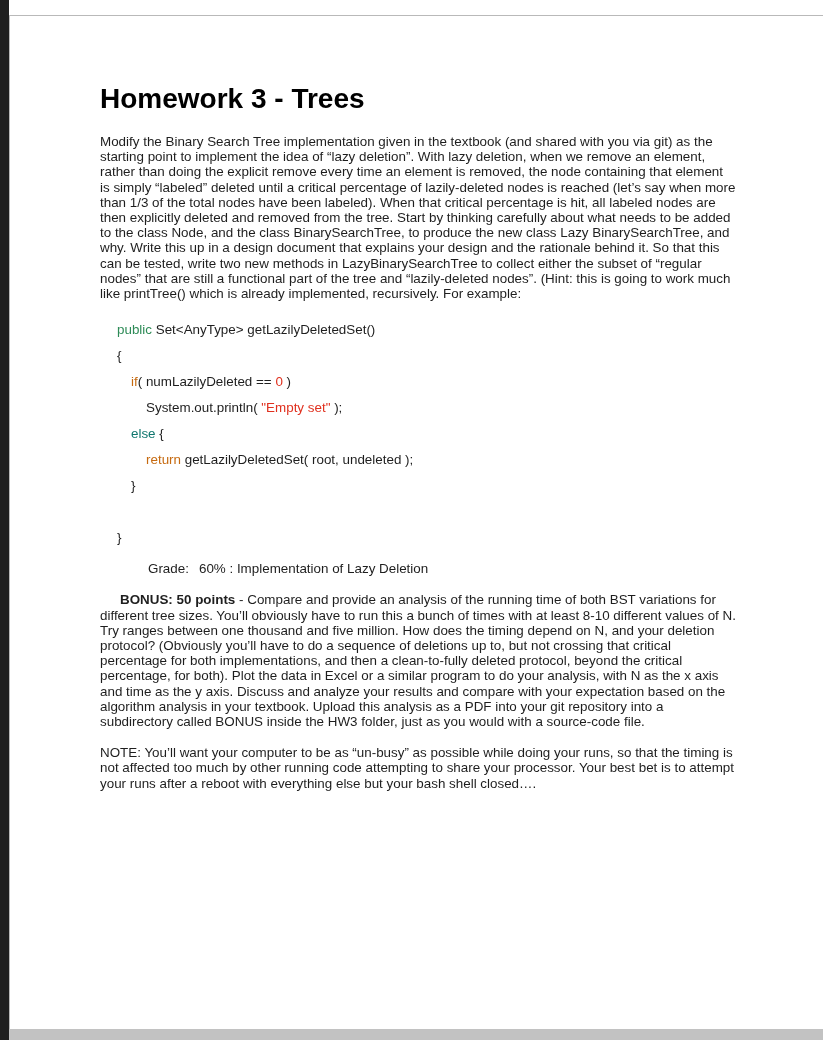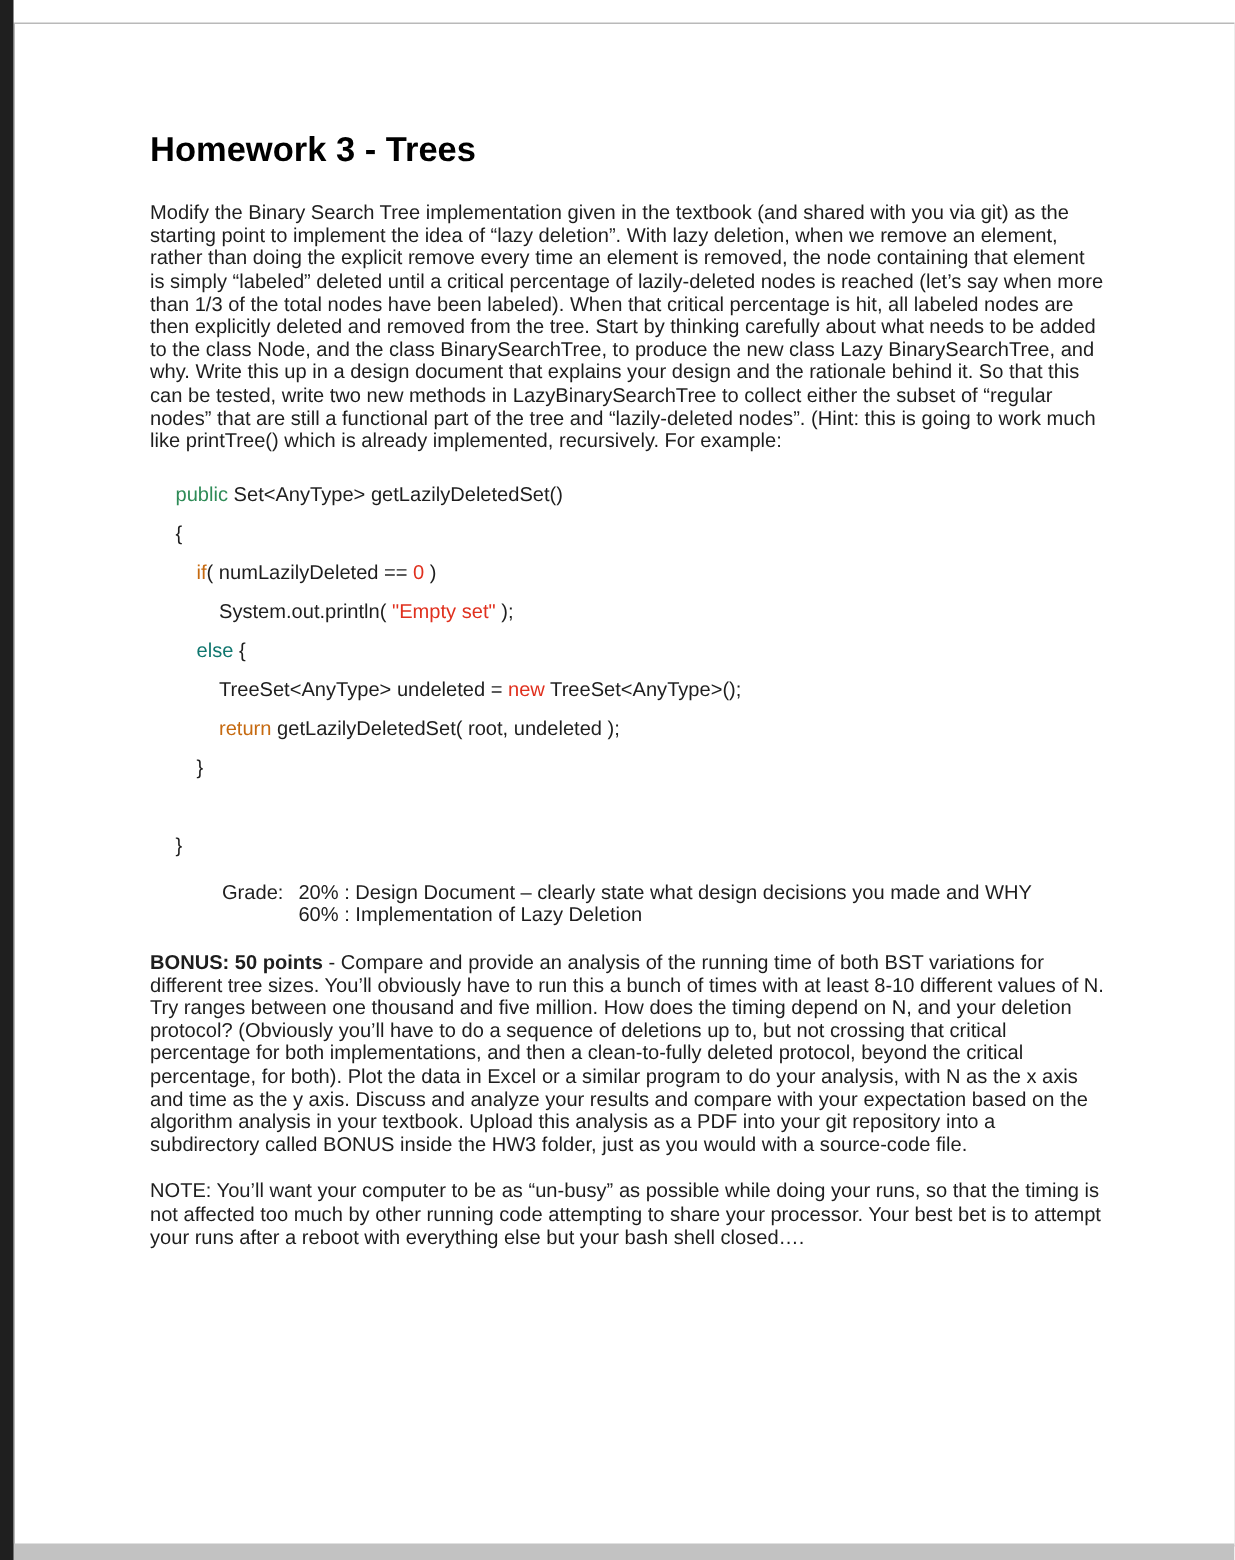--- a/index.html
+++ b/index.html
@@ -18,25 +18,25 @@
   }
   .page {
     position:absolute; left:9px; top:15px; width:813px; height:1014px;
     background:#ffffff; border:1px solid #b9b9b9; z-index:1;
   }
   .content {
     position:absolute; left:90px; top:70px; width:636px;
     color:#1e1e1e; font-size:13.4px; line-height:15.2px;
   }
   .doc-title {
-    font-size:23px; line-height:26px; font-weight:700; color:#000;
+    font-size:28px; line-height:26px; font-weight:700; color:#000;
     margin:0 0 22px 0;
   }
   .para { margin:0 0 16px 0; }
-  .bold { font-weight:700; }
+  .bold { font-weight:700;margin-left:20px; }
   .italic { }
   .code-block { margin:4px 0 10px 0; font-size:13.4px; }
   .code-line { line-height:26px; white-space:pre; }
   .ind0 { padding-left:17px; }
   .ind1 { padding-left:31px; }
   .ind2 { padding-left:46px; }
   .grade { display:flex; gap:10px; margin:0 0 16px 48px; }
   .grade-items > div { line-height:15.2px; }
 </style>
 </head>
@@ -51,31 +51,29 @@
     <h1 class="doc-title">Homework 3 - Trees</h1>
 
     <p class="para"><span>Modify the Binary Search Tree implementation given in the textbook (and shared with you </span><span class="italic">via</span><span> git) as the starting point to implement the idea of “lazy deletion”.  With lazy deletion, when we remove an element, rather than doing the explicit remove every time an element is removed, the node containing that element is simply “labeled” deleted until a critical percentage of lazily-deleted nodes is reached (let’s say when more than 1/3 of the total nodes have been labeled).  When that critical percentage is hit, all labeled nodes are then explicitly deleted and removed from the tree.  Start by thinking carefully about what needs to be added to the class Node, and the class BinarySearchTree, to produce the new class Lazy BinarySearchTree, and why.  Write this up in a design document that explains your design and the rationale behind it.  So that this can be tested, write two new methods in LazyBinarySearchTree to collect either the subset of “regular nodes” that are still a functional part of the tree and “lazily-deleted nodes”. (Hint: this is going to work much like printTree() which is already implemented, recursively.  For example:</span></p>
 
     <div class="code-block">
         <div class="code-line ind0"><span style="color: rgb(46, 139, 87);">public</span><span> Set&lt;AnyType&gt; getLazilyDeletedSet()</span></div>
         <div class="code-line ind0"><span>{</span></div>
         <div class="code-line ind1"><span style="color: rgb(198, 106, 16);">if</span><span>( numLazilyDeleted == </span><span style="color: rgb(224, 48, 30);">0</span><span> )</span></div>
         <div class="code-line ind2"><span>System.out.println( </span><span style="color: rgb(224, 48, 30);">"Empty set"</span><span> );</span></div>
         <div class="code-line ind1"><span style="color: #0f766e;">else</span><span> {</span></div>
-        <div class="code-line ind2"><span>TreeSet&lt;AnyType&gt; undeleted = </span><span style="color: rgb(224, 48, 30);">new</span><span> TreeSet&lt;AnyType&gt;();</span></div>
         <div class="code-line ind2"><span style="color: rgb(198, 106, 16);">return</span><span> getLazilyDeletedSet( root, undeleted );</span></div>
         <div class="code-line ind1"><span>}</span></div>
         <div class="code-line ind0">&nbsp;</div>
         <div class="code-line ind0"><span>}</span></div>
       </div>
 
     <div class="grade">
       <div class="grade-label">Grade:</div>
       <div class="grade-items">
-        <div>20% : Design Document – clearly state what design decisions you made and WHY</div>
         <div>60% : Implementation of Lazy Deletion</div>
       </div>
     </div>
 
 
     <p class="para"><span class="bold">BONUS: 50 points</span><span> - Compare and provide an analysis of the running time of both BST variations for different tree sizes. You’ll obviously have to run this a bunch of times with at least 8-10 different values of N.  Try ranges between one thousand and five million. How does the timing depend on N, and your deletion protocol?  (Obviously you’ll have to do a sequence of deletions up to, but not crossing that critical percentage for both implementations, and then a clean-to-fully deleted protocol, beyond the critical percentage, for both).  Plot the data in Excel or a similar program to do your analysis, with N as the x axis and time as the y axis.  Discuss and analyze your results and compare with your expectation based on the algorithm analysis in your textbook.  Upload this analysis as a PDF into your git repository into a subdirectory called BONUS </span><span class="italic">inside</span><span> the HW3 folder, just as you would with a source-code file.</span></p>
 
     <p class="para"><span>NOTE:  You’ll want your computer to be as “un-busy” as possible while doing your runs, so that the timing is not affected too much by other running code attempting to share your processor.  Your best bet is to attempt your runs after a reboot with everything else but your bash shell closed….</span></p>
 
 

